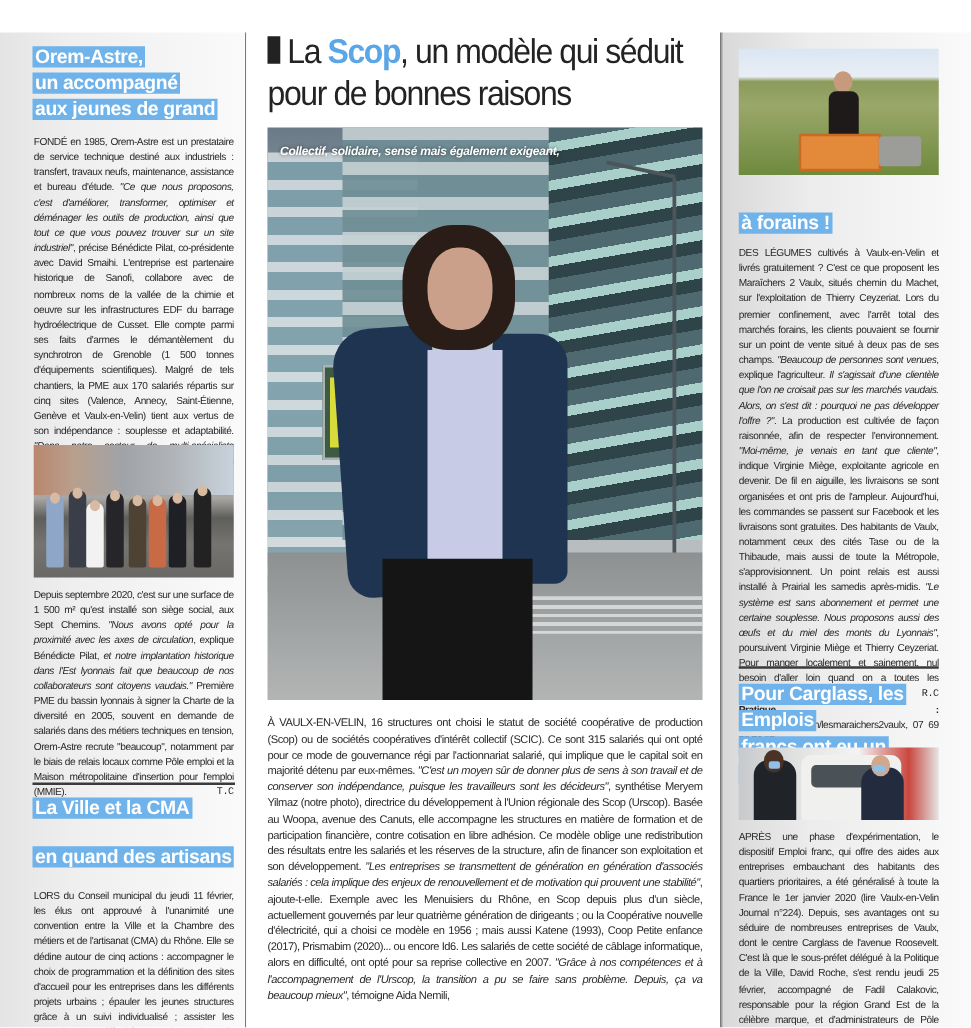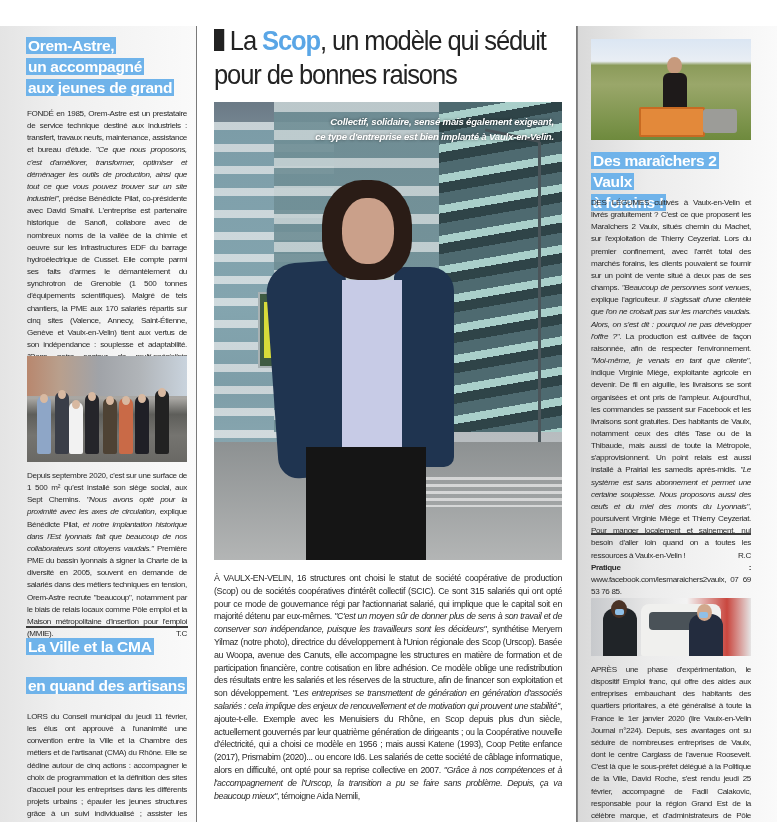--- a/index.html
+++ b/index.html
@@ -24,21 +24,21 @@
     box-decoration-break:clone; -webkit-box-decoration-break:clone;
     padding:0 2px;
   }
   .hl-block { position:absolute; left:26px; width:168px; }
   .body-txt {
     position:absolute; font-size:8.1px; line-height:12.15px; letter-spacing:-0.35px;
     text-align:justify; color:#2a2a2a; font-family:"Liberation Sans", sans-serif;
   }
   .body-txt i { font-style:italic; }
   .body-txt b { font-weight:bold; }
-  .signature { float:right; }
+  .signature { float:right;font-family:Liberation Mono, monospace; }
 
   
   .photo { position:absolute; overflow:hidden; }
   .group-photo {
     left:27px; top:356px; width:160px; height:106px;
     background:linear-gradient(to bottom,#8d8f94 0%,#a9a7a3 40%,#5e5e5a 55%,#757470 75%,#696864 100%);
   }
   .gp-wall { position:absolute; left:0; top:0; width:160px; height:40px; background:linear-gradient(to right,#b8876e 0%,#b99f8c 20%,#a0a3a8 45%,#b0b4b8 70%,#c9d3dd 100%); }
   .gp-person { position:absolute; bottom:8px; width:14px; border-radius:6px 6px 2px 2px; }
   .gp-head { position:absolute; width:8px; height:9px; border-radius:50%; background:#d8b9a1; }
@@ -52,21 +52,20 @@
     font-family:"Liberation Sans", sans-serif; font-size:27.5px; line-height:34px;
     color:#232323; letter-spacing:-1.2px; font-weight:normal;
     transform:scaleX(0.93); transform-origin:left top;
   }
   .title-bar { display:inline-block; width:11px; height:22px; background:#222; margin-right:6px; vertical-align:-1px; }
   .title-accent { color:#5aa6e6; font-weight:bold; }
 
   .main-photo {
     left:214px; top:102px; width:348px; height:458px;
     background:linear-gradient(to bottom,#6b7a86 0%,#8ea3ad 20%,#a9bfc4 45%,#7f8e94 62%,#b7bcbf 72%,#c9cccc 100%);
-    text-align:right;
   }
   .mp-build-left { position:absolute; left:0; top:20px; width:120px; height:360px; background:repeating-linear-gradient(to bottom,#d6dfe2 0px,#d6dfe2 8px,#7da0ab 8px,#7da0ab 22px); opacity:.85; }
   .mp-build-mid { position:absolute; left:60px; top:0; width:170px; height:330px; background:repeating-linear-gradient(to bottom,#c4d0d2 0,#c4d0d2 10px,#6f8e95 10px,#6f8e95 28px); opacity:.9; }
   .mp-build-right { position:absolute; left:225px; top:0; width:123px; height:330px; background:repeating-linear-gradient(170deg,#4e6a70 0,#4e6a70 12px,#a9cfca 12px,#a9cfca 20px,#2f4448 20px,#2f4448 30px); }
   .mp-ground { position:absolute; left:0; top:340px; width:348px; height:118px; background:linear-gradient(to bottom,#8d9192,#b3b5b5); }
   .mp-crosswalk { position:absolute; left:200px; top:375px; width:148px; height:30px; background:repeating-linear-gradient(to bottom,#e4e4e4 0,#e4e4e4 3px,transparent 3px,transparent 7px); opacity:.8; }
   .mp-sign { position:absolute; left:44px; top:190px; width:42px; height:72px; background:#3e5b42; border:2px solid #a8b2b4; }
   .mp-sign-inner { position:absolute; left:4px; top:8px; width:34px; height:56px; background:#d8dc3a; }
   .mp-lamp { position:absolute; left:324px; top:40px; width:3px; height:340px; background:#4b555a; }
   .mp-lamp-arm { position:absolute; left:270px; top:38px; width:56px; height:3px; background:#4b555a; transform:rotate(12deg); transform-origin:right; }
@@ -176,44 +175,47 @@
     <div class="mp-ground"></div>
     <div class="mp-crosswalk"></div>
     <div class="mp-woman-jacket-l"></div>
     <div class="mp-woman-jacket-r"></div>
     <div class="mp-woman-shirt"></div>
     <div class="mp-woman-pants"></div>
     <div class="mp-woman-hair"></div>
     <div class="mp-woman-face"></div>
     <div class="mp-caption">
       <span>Collectif, solidaire, sensé mais également exigeant,</span><br>
-      <span>ce type d'entreprise est bien implanté à Vaulx-en-Velin.</span>
     </div>
   </div>
 
   <div class="body-txt center-body" id="center-body"><span>À VAULX-EN-VELIN, 16 structures ont choisi le statut de société coopérative de production (Scop) ou de sociétés coopératives d'intérêt collectif (SCIC). Ce sont 315 salariés qui ont opté pour ce mode de gouvernance régi par l'actionnariat salarié, qui implique que le capital soit en majorité détenu par eux-mêmes. </span><i>"C'est un moyen sûr de donner plus de sens à son travail et de conserver son indépendance, puisque les travailleurs sont les décideurs"</i><span>, synthétise Meryem Yilmaz (notre photo), directrice du développement à l'Union régionale des Scop (Urscop). Basée au Woopa, avenue des Canuts, elle accompagne les structures en matière de formation et de participation financière, contre cotisation en libre adhésion. Ce modèle oblige une redistribution des résultats entre les salariés et les réserves de la structure, afin de financer son exploitation et son développement. </span><i>"Les entreprises se transmettent de génération en génération d'associés salariés : cela implique des enjeux de renouvellement et de motivation qui prouvent une stabilité"</i><span>, ajoute-t-elle. Exemple avec les Menuisiers du Rhône, en Scop depuis plus d'un siècle, actuellement gouvernés par leur quatrième génération de dirigeants ; ou la Coopérative nouvelle d'électricité, qui a choisi ce modèle en 1956 ; mais aussi Katene (1993), Coop Petite enfance (2017), Prismabim (2020)... ou encore Id6. Les salariés de cette société de câblage informatique, alors en difficulté, ont opté pour sa reprise collective en 2007. </span><i>"Grâce à nos compétences et à l'accompagnement de l'Urscop, la transition a pu se faire sans problème. Depuis, ça va beaucoup mieux"</i><span>, témoigne Aida Nemili,</span></div>
 
   <div class="right-col"></div>
 
   <div class="photo veg-photo">
     <div class="veg-woman-head"></div>
     <div class="veg-woman-top"></div>
     <div class="veg-crate"></div>
     <div class="veg-scale"></div>
   </div>
 
   <div class="hl-block" style="left:591px; top:150px; width:170px;">
-    <span class="hl">Des maraîchers 2 Vaulx</span><br>
+    <br>
     <span class="hl">à forains !</span>
   </div>
 
   <div class="body-txt" id="veg-body" style="left:591px; top:197px; width:160px;"><span>DES LÉGUMES cultivés à Vaulx-en-Velin et livrés gratuitement ? C'est ce que proposent les Maraîchers 2 Vaulx, situés chemin du Machet, sur l'exploitation de Thierry Ceyzeriat. Lors du premier confinement, avec l'arrêt total des marchés forains, les clients pouvaient se fournir sur un point de vente situé à deux pas de ses champs. </span><i>"Beaucoup de personnes sont venues</i><span>, explique l'agriculteur. </span><i>Il s'agissait d'une clientèle que l'on ne croisait pas sur les marchés vaudais. Alors, on s'est dit : pourquoi ne pas développer l'offre ?"</i><span>. La production est cultivée de façon raisonnée, afin de respecter l'environnement. </span><i>"Moi-même, je venais en tant que cliente"</i><span>, indique Virginie Miège, exploitante agricole en devenir. De fil en aiguille, les livraisons se sont organisées et ont pris de l'ampleur. Aujourd'hui, les commandes se passent sur Facebook et les livraisons sont gratuites. Des habitants de Vaulx, notamment ceux des cités Tase ou de la Thibaude, mais aussi de toute la Métropole, s'approvisionnent. Un point relais est aussi installé à Prairial les samedis après-midis. </span><i>"Le système est sans abonnement et permet une certaine souplesse. Nous proposons aussi des œufs et du miel des monts du Lyonnais"</i><span>, poursuivent Virginie Miège et Thierry Ceyzeriat. Pour manger localement et sainement, nul besoin d'aller loin quand on a toutes les ressources à Vaulx-en-Velin !</span><span class="signature">R.C</span><br><b>Pratique :</b><span> www.facebook.com/lesmaraichers2vaulx, 07 69 53 76 85.</span></div>
 
   <div class="divider" style="left:591px; top:533px; width:160px;"></div>
 
+  <div class="hl-block" style="left:591px; top:545px; width:170px;">
+    <span class="hl">Pour Carglass, les Emplois</span><br>
+    <span class="hl">francs ont eu un impact</span>
+  </div>
 
   <div class="photo carglass-photo">
     <div class="cg-van"></div>
     <div class="cg-van-window"></div>
     <div class="cg-man1"></div>
     <div class="cg-man1-head"></div>
     <div class="cg-mask" style="left:24px; top:11px;"></div>
     <div class="cg-man2"></div>
     <div class="cg-man2-head"></div>
     <div class="cg-mask" style="left:108px; top:14px;"></div>

